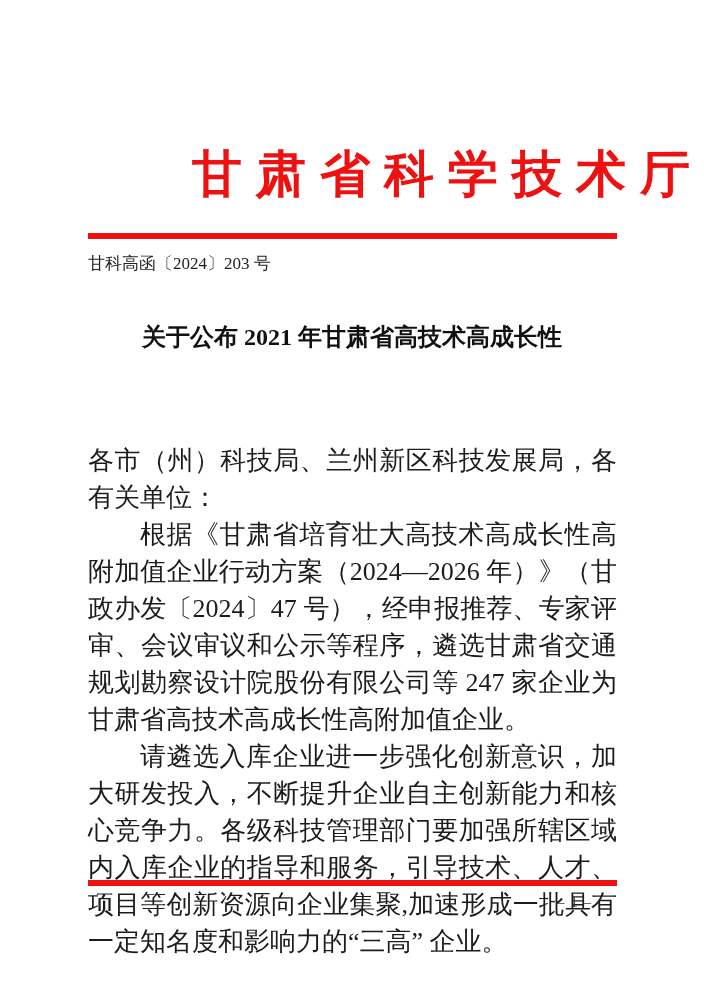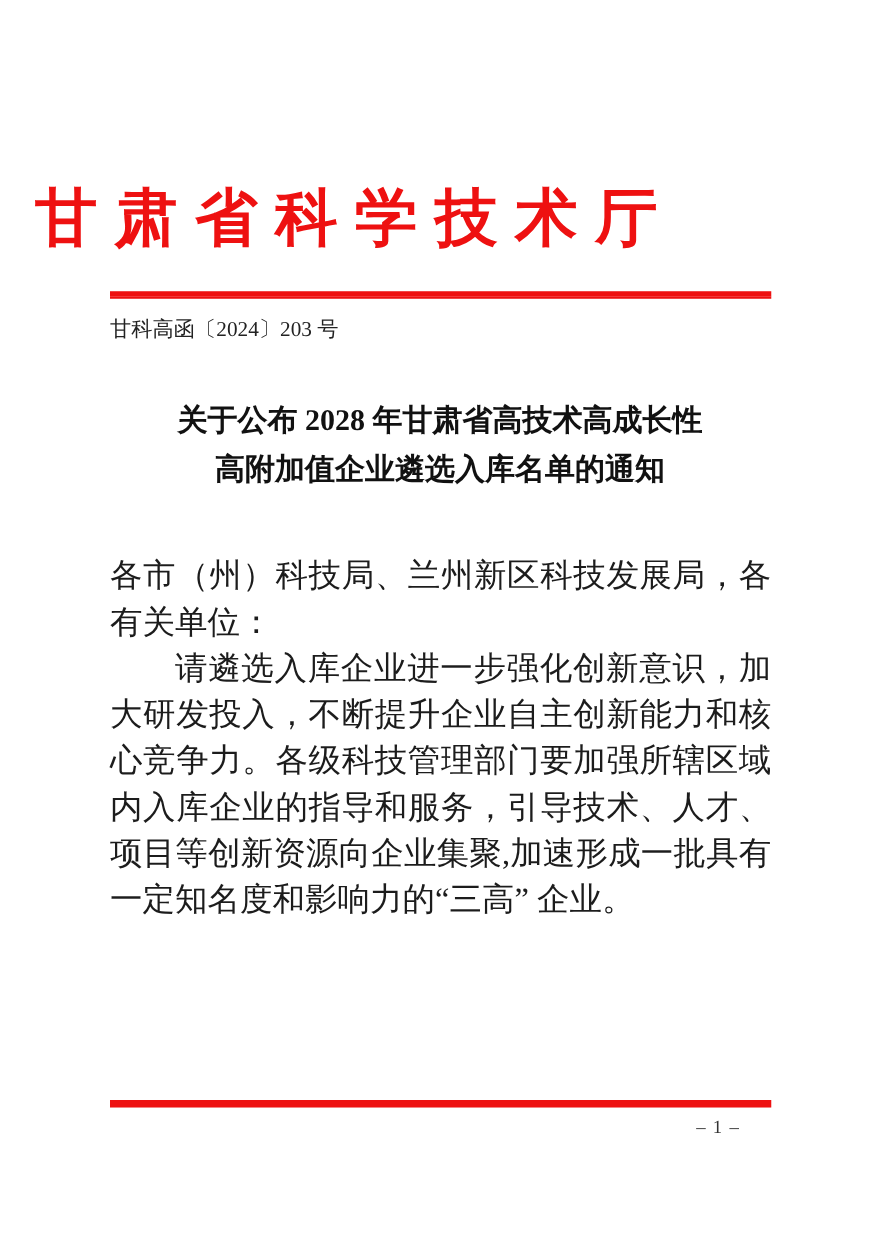--- a/index.html
+++ b/index.html
@@ -12,21 +12,21 @@
     background: #ffffff;
     overflow: hidden;
     font-family: "Liberation Serif", "DejaVu Serif", serif;
     color: var(--ink);
   }
   .letterhead {
     position: absolute;
     top: 144px;
     left: 0;
     width: 100%;
-    text-align: left;
+    text-align: right;
     color: var(--red);
     font-size: 50px;
     font-weight: bold;
     letter-spacing: 14px;
     padding-left: 28px; 
     white-space: nowrap;
     line-height: 60px;
   }
   .rule {
     position: absolute;
@@ -86,26 +86,26 @@
 
 <div class="page">
 
   <div class="letterhead">甘肃省科学技术厅</div>
 
   <div class="rule rule-top"></div>
 
   <div class="doc-number">甘科高函〔2024〕203 号</div>
 
   <h1 class="notice-title">
-    <div>关于公布 2028 年甘肃省高技术高成长性</div>
-    <div>高附加值企业遴选入库名单的通知</div>
+    <div>关于公布 2021 年甘肃省高技术高成长性</div>
   </h1>
 
   <div class="body-text">
     <p>各市（州）科技局、兰州新区科技发展局，各有关单位：</p>
+    <p class="indent">根据《甘肃省培育壮大高技术高成长性高附加值企业行动方案（2024—2026 年）》（甘政办发〔2024〕47 号），经申报推荐、专家评审、会议审议和公示等程序，遴选甘肃省交通规划勘察设计院股份有限公司等 247 家企业为甘肃省高技术高成长性高附加值企业。</p>
     <p class="indent">请遴选入库企业进一步强化创新意识，加大研发投入，不断提升企业自主创新能力和核心竞争力。各级科技管理部门要加强所辖区域内入库企业的指导和服务，引导技术、人才、项目等创新资源向企业集聚,加速形成一批具有一定知名度和影响力的“三高” 企业。</p>
   </div>
 
   <div class="rule rule-bottom"></div>
 
   <div class="page-number">– 1 –</div>
 
 </div>
 
 </body></html>

